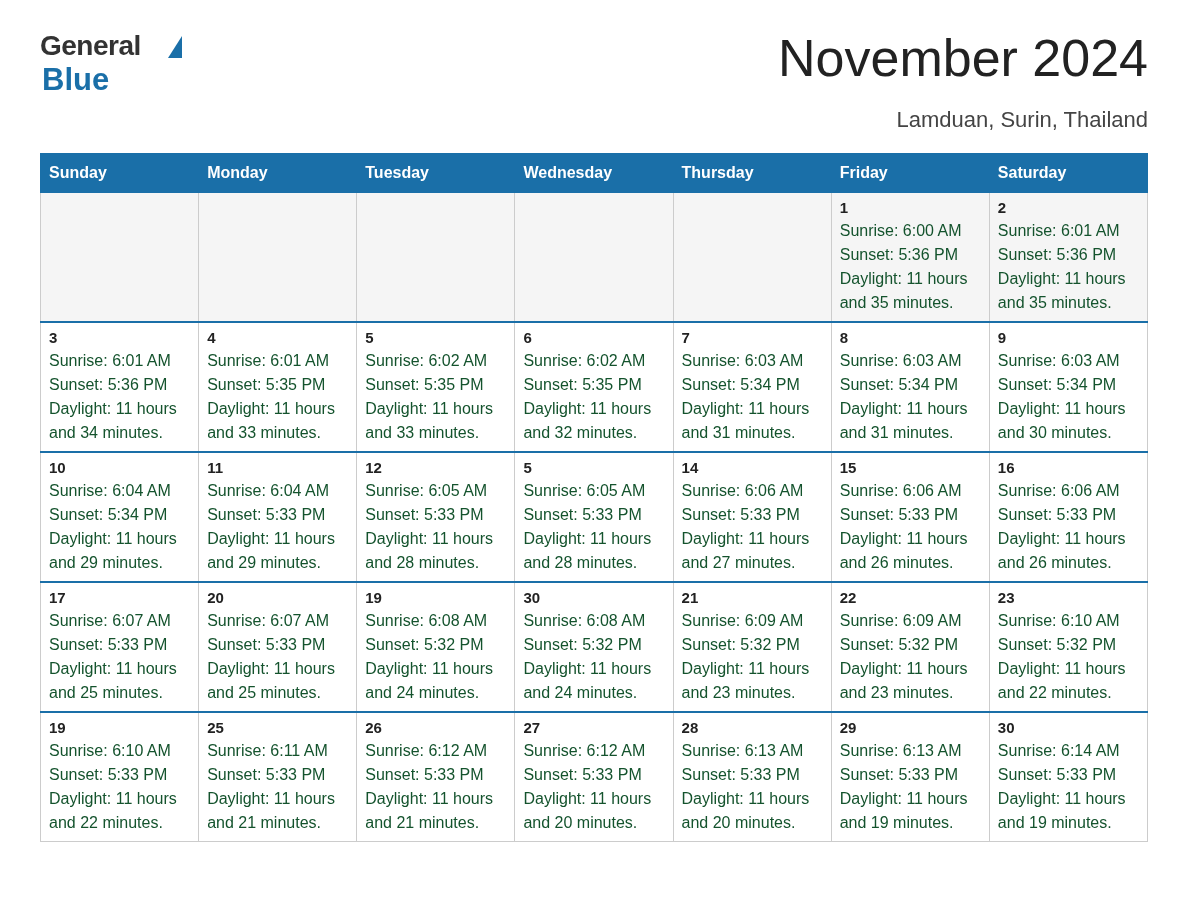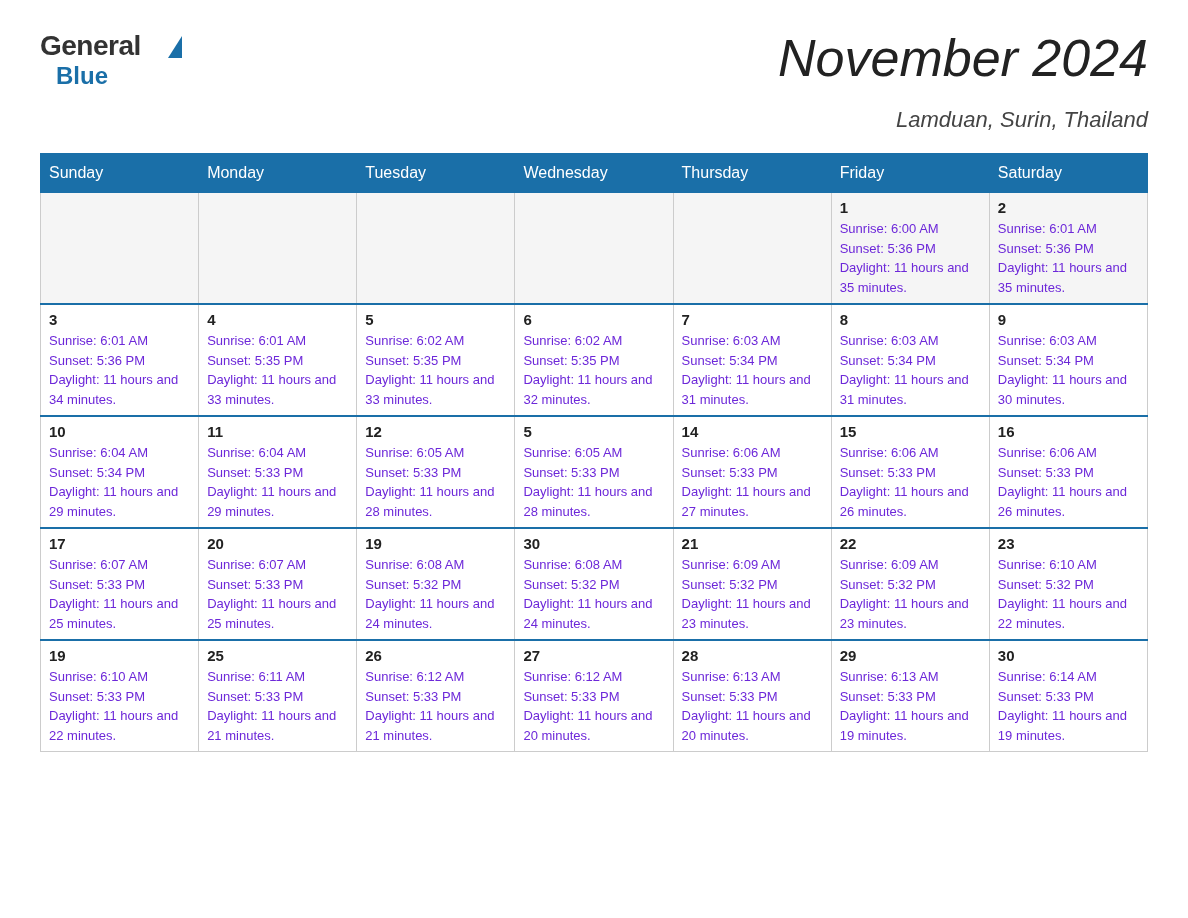--- a/index.html
+++ b/index.html
@@ -35,28 +35,27 @@
     .logo-triangle {
       width: 0;
       height: 0;
       border-left: 14px solid transparent;
       border-right: 0px solid transparent;
       border-bottom: 22px solid #1a6fa8;
       margin-left: 3px;
       margin-top: 2px;
     }
     .logo-blue {
-      font-size: 24px;
+      font-size: 31px;
       font-weight: bold;
       color: #1a6fa8;
-      margin-left: 16px;
+      margin-left: 2px;
     }
     .title-area {
       text-align: right;
-      font-style: italic;
     }
     .month-title {
       font-size: 52px;
       font-weight: normal;
       color: #222;
       line-height: 1.1;
     }
     .location {
       font-size: 22px;
       color: #444;
@@ -64,21 +63,21 @@
     }
     .calendar {
       width: 100%;
       border-collapse: collapse;
       border: 1px solid #999;
     }
     .calendar th {
       background-color: #1a6fa8;
       color: #fff;
       font-size: 16px;
-      font-weight: normal;
+      font-weight: bold;
       padding: 10px 8px;
       text-align: left;
       border: 1px solid #1a6fa8;
     }
     .calendar td {
       vertical-align: top;
       padding: 6px 8px;
       border: 1px solid #ccc;
       width: 14.28%;
       min-height: 110px;
@@ -90,22 +89,22 @@
     .calendar tr:first-child td {
       background: #f5f5f5;
     }
     .day-number {
       font-size: 15px;
       font-weight: bold;
       color: #222;
       margin-bottom: 3px;
     }
     .day-info {
-      font-size: 13px;
-      color: #6d28d9;
+      font-size: 16px;
+      color: #14532d;
       line-height: 1.5;
     }
     .row-separator td {
       border-top: 2px solid #1a6fa8;
     }
     .empty-cell {
       background: #f5f5f5;
     }
   </style>
 </head>

